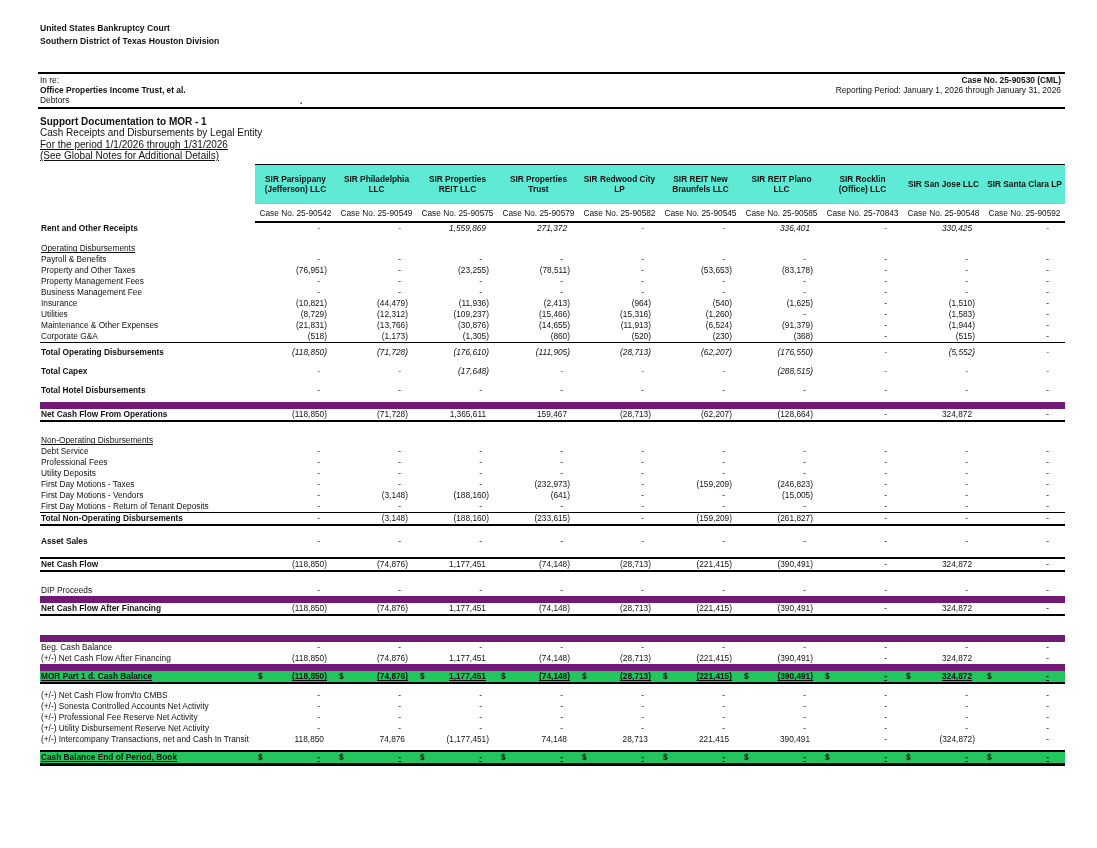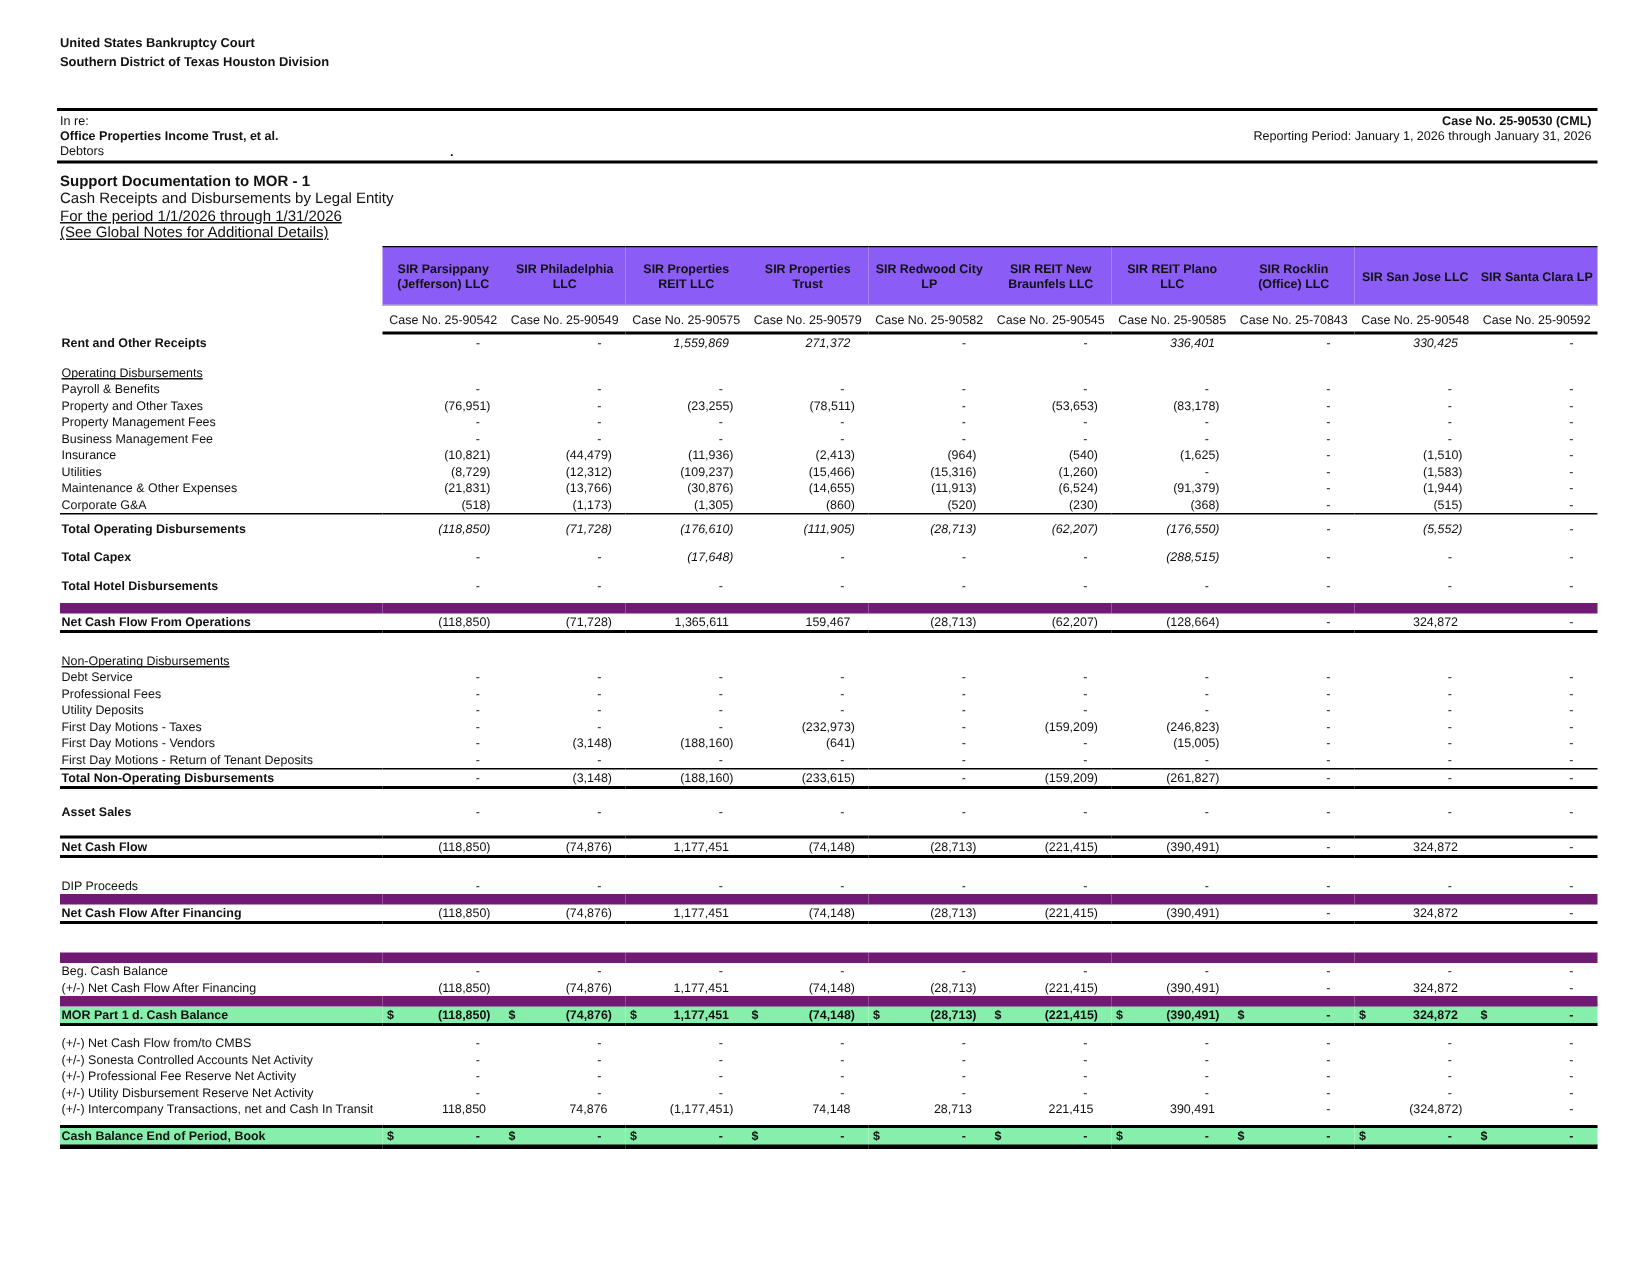--- a/index.html
+++ b/index.html
@@ -27,41 +27,41 @@
   .dochdr { position:absolute; left:40px; top:116px; font-size:10px; line-height:11.4px; }
   .dochdr .l1 { font-weight:bold; }
   .dochdr .u { text-decoration:underline; }
 
   
   .tablewrap { position:absolute; left:40px; right:32px; top:164px; }
   table { width:100%; border-collapse:collapse; table-layout:fixed; font-size:8.3px; }
   col.lblcol { width:215px; }
 
   thead td.ent {
-    background:#8b5cf6; border-top:1px solid #000; border-bottom:1px solid #b5b5b5;
+    background:#5eead4; border-top:1px solid #000; border-bottom:1px solid #b5b5b5;
     font-weight:bold; text-align:center; vertical-align:middle;
     height:36px; padding:1px 3px; line-height:10px;
   }
   thead td.case {
     border-bottom:2px solid #000; text-align:center; vertical-align:middle;
     height:17px; padding:0 2px;margin-top:42px;
   }
   thead td.hlbl { background:transparent; }
 
   tbody td { height:11px; padding:0; line-height:10.5px; vertical-align:middle; white-space:nowrap; }
   tbody td.spc { height:10px; }
   td.lbl { text-align:left; padding-left:1px; overflow:hidden; }
   td.b { font-weight:bold; }
   td.sec { font-weight:normal; text-decoration:underline; }
   td.v { text-align:right; }
   td.v.paren { padding-right:9px; }
   td.v.num  { padding-right:12px; }
   td.v.dash { padding-right:16px; }
   td.it { font-style:italic; }
-  tr.shade td { background:#86efac; }
+  tr.shade td { background:#22c55e;text-decoration:underline; }
   td.bt1 { border-top:7px solid #701a75; }
   td.bt2 { border-top:2px solid #000; }
   td.bb1 { border-bottom:1px solid #000; }
   td.bb2 { border-bottom:2px solid #000; }
   td.bb3 { border-bottom:3px solid #000; }
   .usd { float:left; padding-left:3px; }
 </style>
 </head>
 <body>
 

